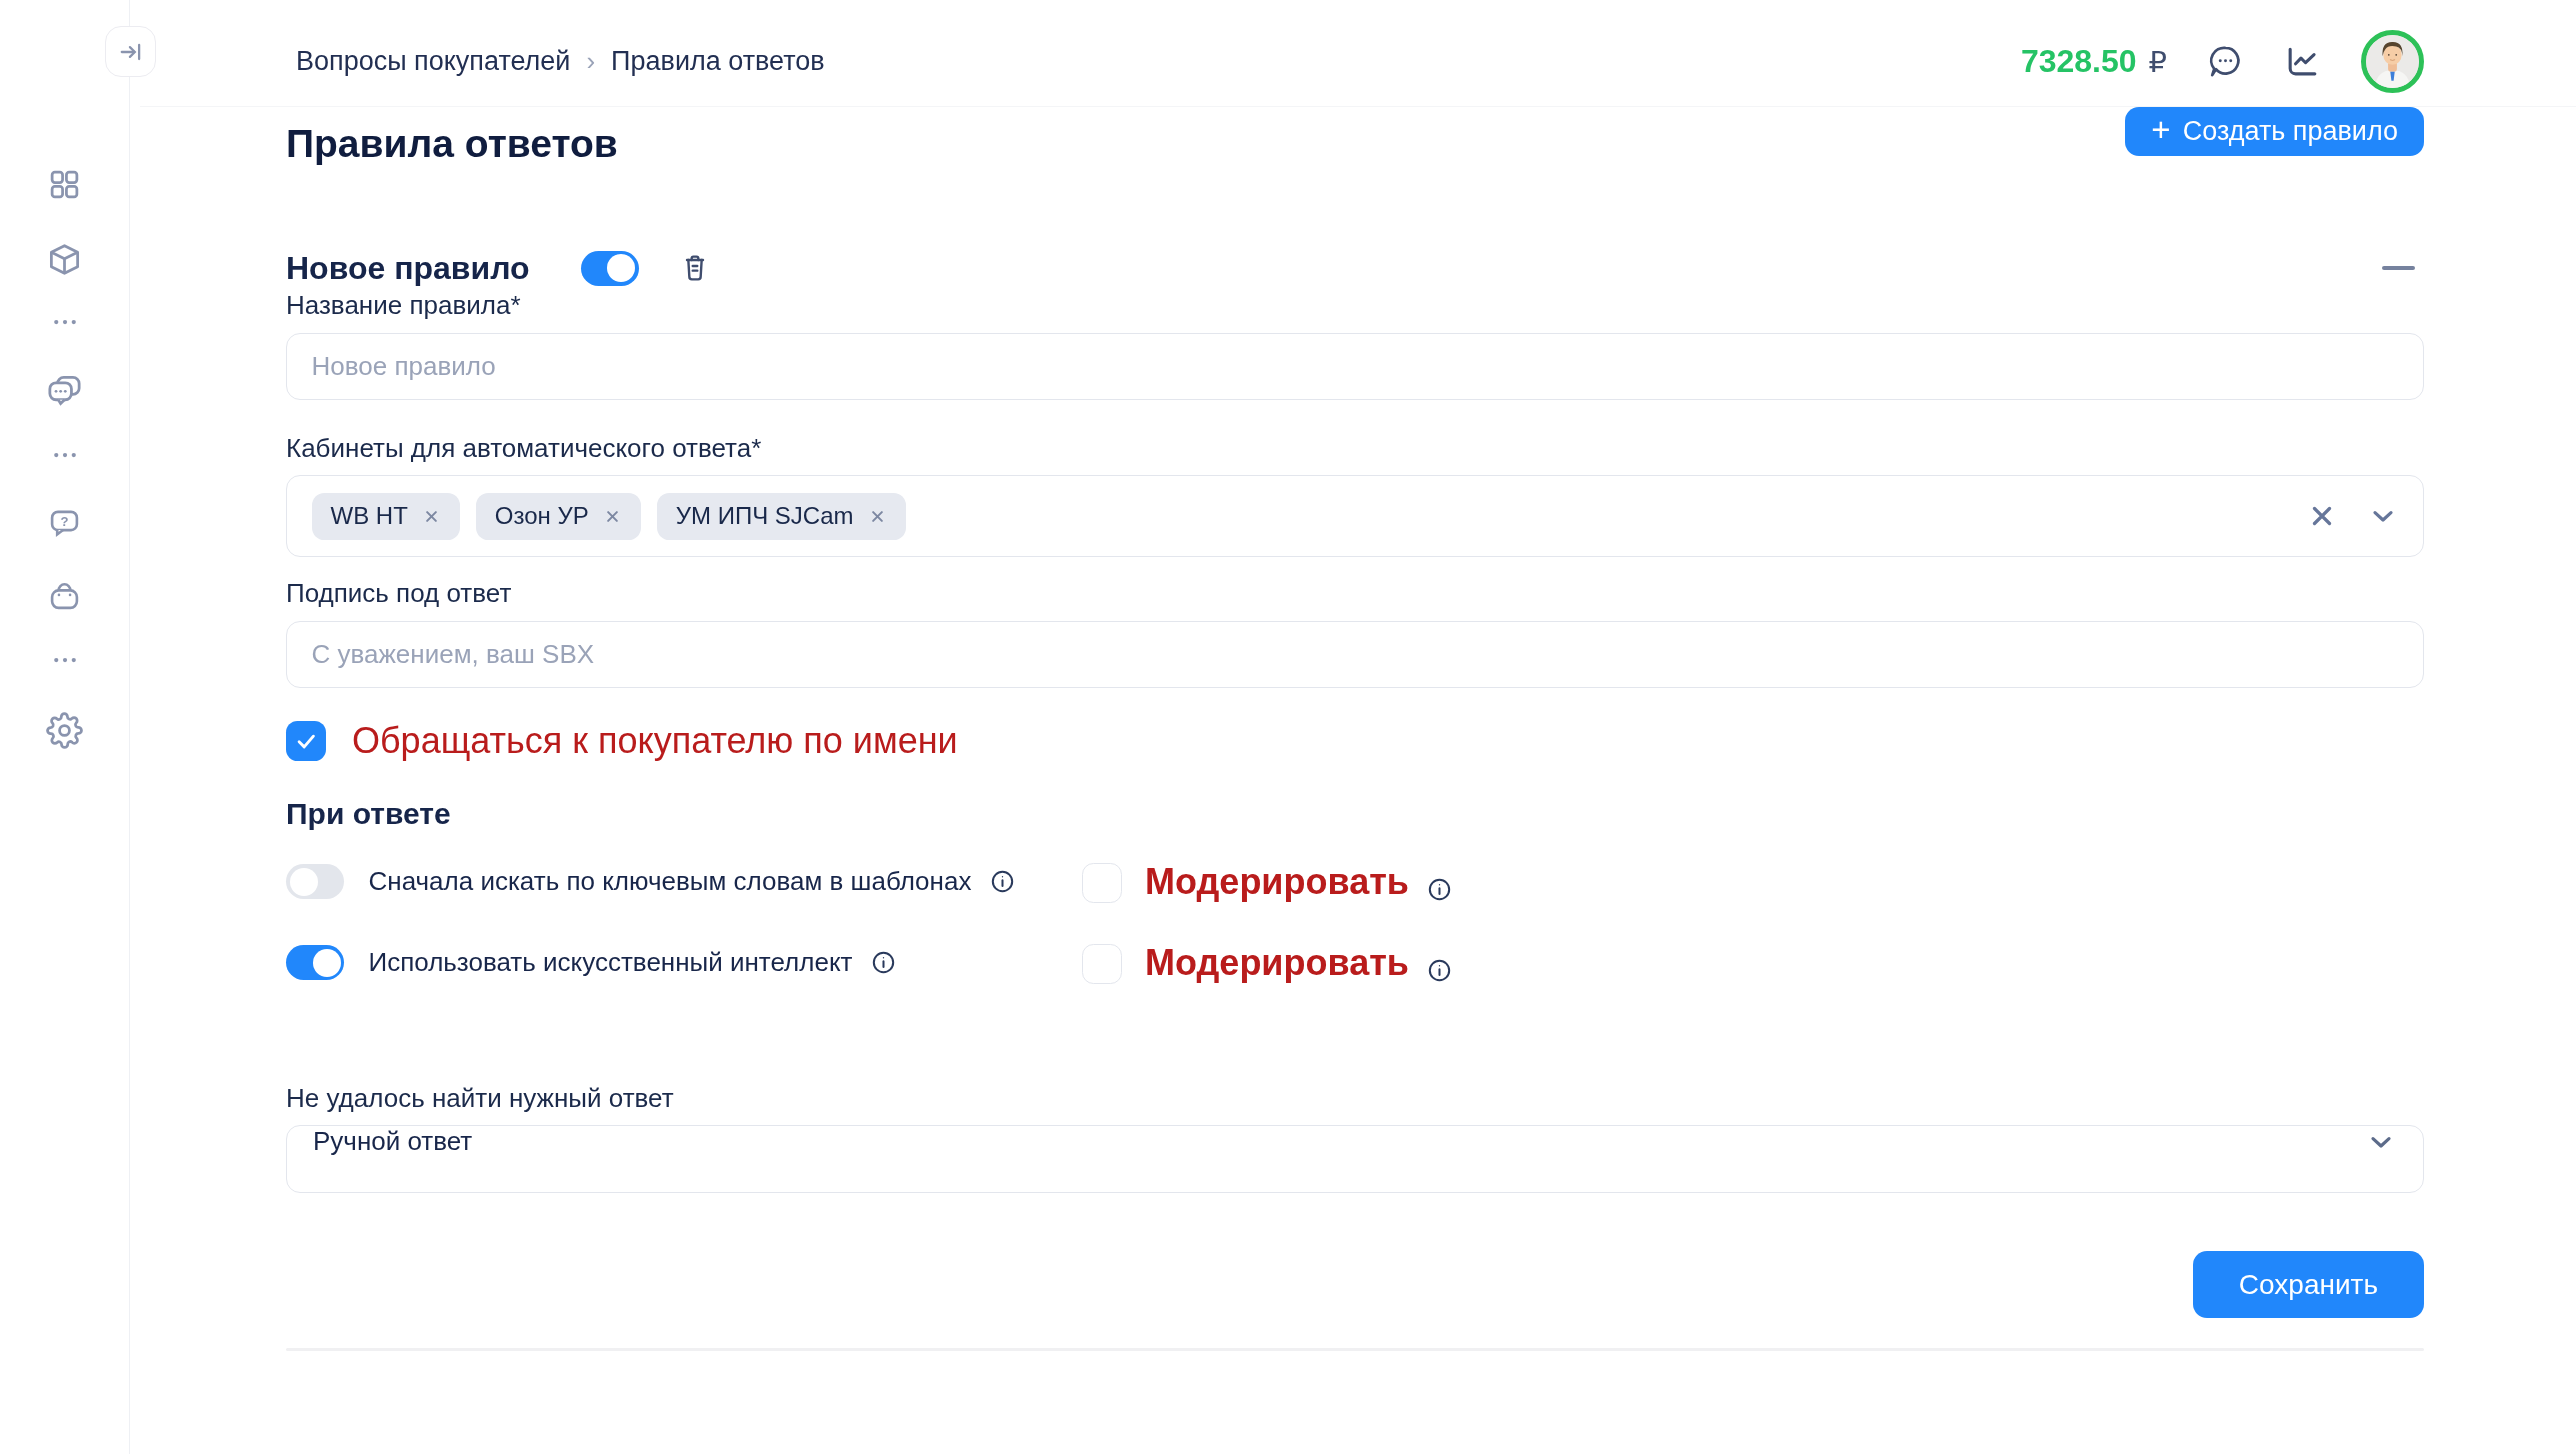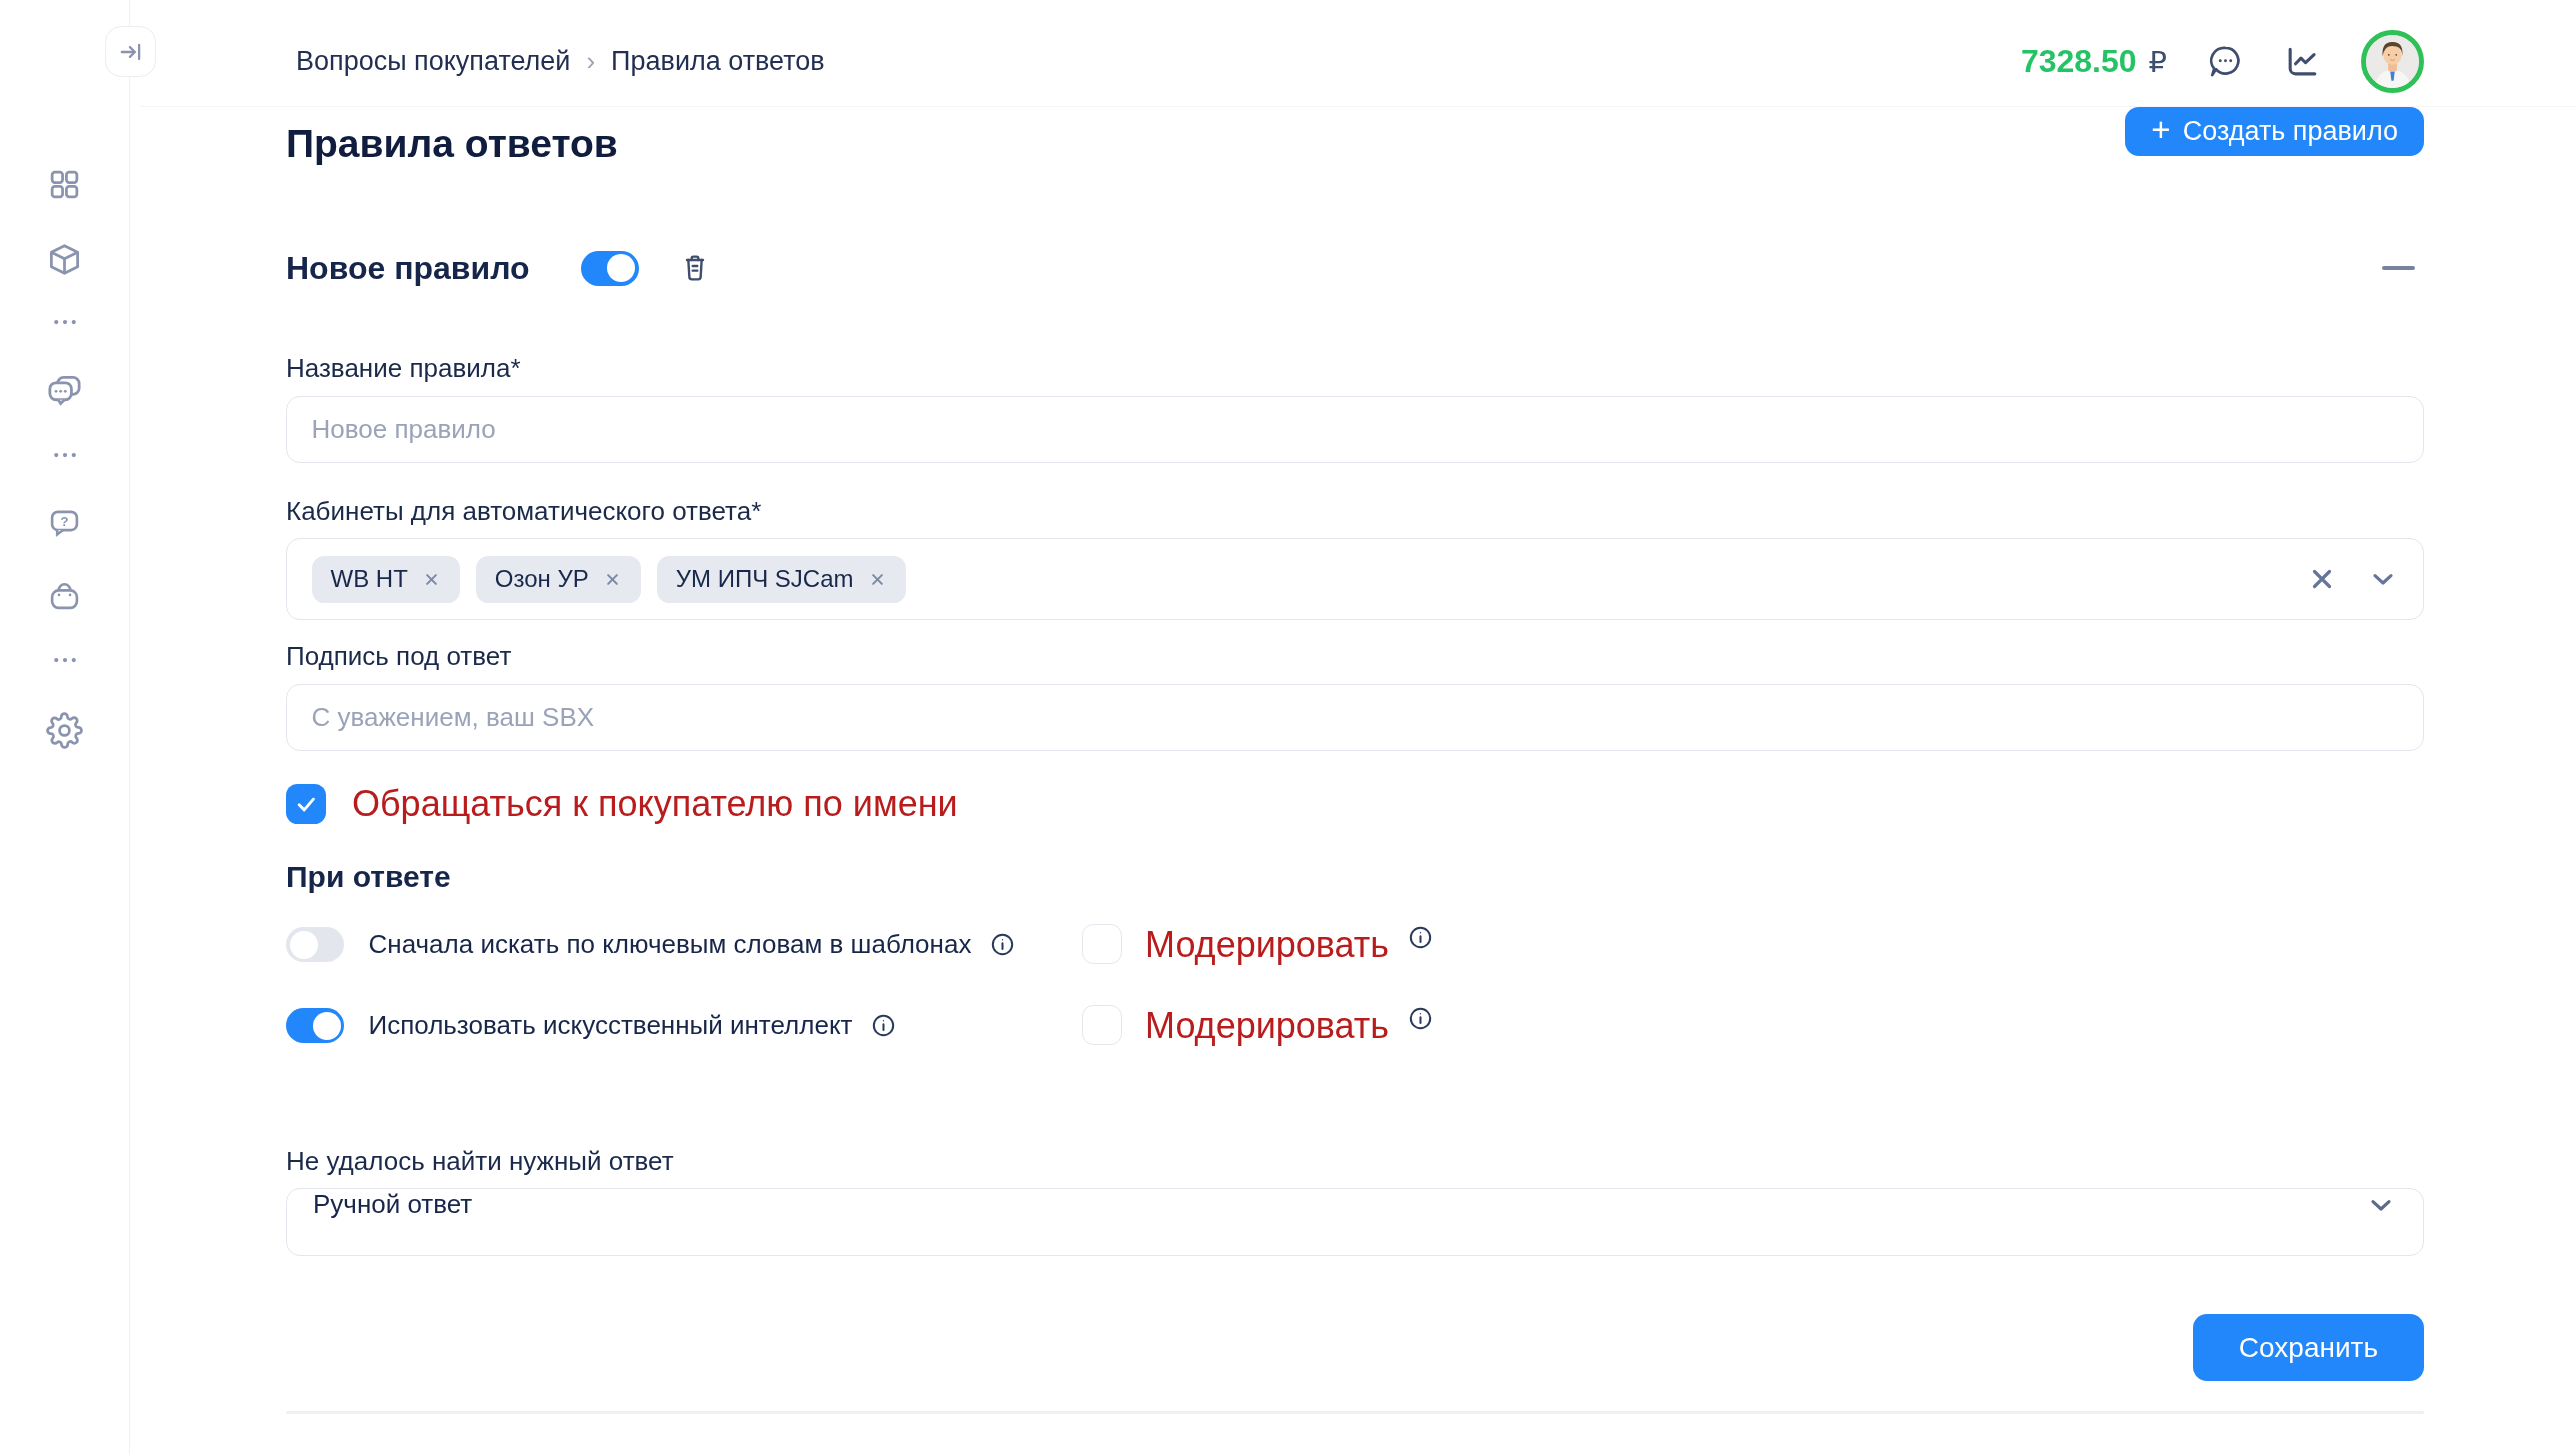--- a/index.html
+++ b/index.html
@@ -59,21 +59,21 @@
   .toggle.off { background:#e3e6ec; }
   .toggle .knob { position:absolute; top:3.5px; width:28px; height:28px; border-radius:50%; background:#fff; }
   .toggle.on  .knob { right:3.5px; }
   .toggle.off .knob { left:3.5px; }
   .rule-head .toggle { margin-left:51px; }
   .trash-btn { margin-left:40px; color:#3f4d6e; display:flex; cursor:pointer; }
   .collapse-rule { margin-left:auto; cursor:pointer; padding:8.8px; }
   .collapse-rule .dash { width:33px; height:4.4px; border-radius:2.6px; background:#76829e; }
   
   .form-label { font-size:26px; font-weight:500; color:#1b2a4b; line-height:33px; margin-bottom:10.5px; }
-  .group-name { margin-top:63px; }
+  .group-name { }
   .group-cabinets { margin-top:32px; }
   .group-signature { margin-top:20px; }
   .text-input {
     width:100%; height:67px; border:1.8px solid #e3e6ed; border-radius:14px;
     padding:0 24.5px; font-size:26px; color:#18264a; background:#fff; outline:none;
     font-family:inherit;
   }
   .text-input::placeholder { color:#9aa3b8; opacity:1; }
   .multiselect {
     width:100%; min-height:82px; border:1.8px solid #e3e6ed; border-radius:14px;
@@ -93,21 +93,21 @@
   .checkbox.checked { background:#2187fb; }
   .checkbox.unchecked { background:#fff; border:1.8px solid #e3e6ed; }
   .checkbox-label { font-size:36px; color:#b91c1c; }
   
   .section-title { margin-top:32px; font-size:30px; font-weight:600; color:#16254a; line-height:39px; }
   .opt-row { position:relative; display:flex; align-items:center; height:42px; }
   .opt-row.first { margin-top:28px; }
   .opt-row.second { margin-top:39px; }
   .opt-label { margin-left:24.5px; font-size:26px; color:#18264a; }
   .info-icon { margin-left:17.5px; color:#2a3a5c; display:flex; cursor:pointer; }
-  .opt-right { position:absolute; left:796px; display:flex; align-items:flex-start; }
+  .opt-right { position:absolute; left:796px; display:flex; align-items:flex-end;font-weight:bold; }
   .opt-right .checkbox { margin-right:23px; }
   
   .group-fallback { margin-top:98px; }
   .select {
     width:100%; height:68px; border:1.8px solid #e3e6ed; border-radius:14px;
     display:flex; align-items:flex-start; justify-content:space-between;
     padding:0 26px; font-size:26px; color:#18264a; cursor:pointer; background:#fff;
   }
   .select .chev { color:#5c6b8a; display:flex; }
   

